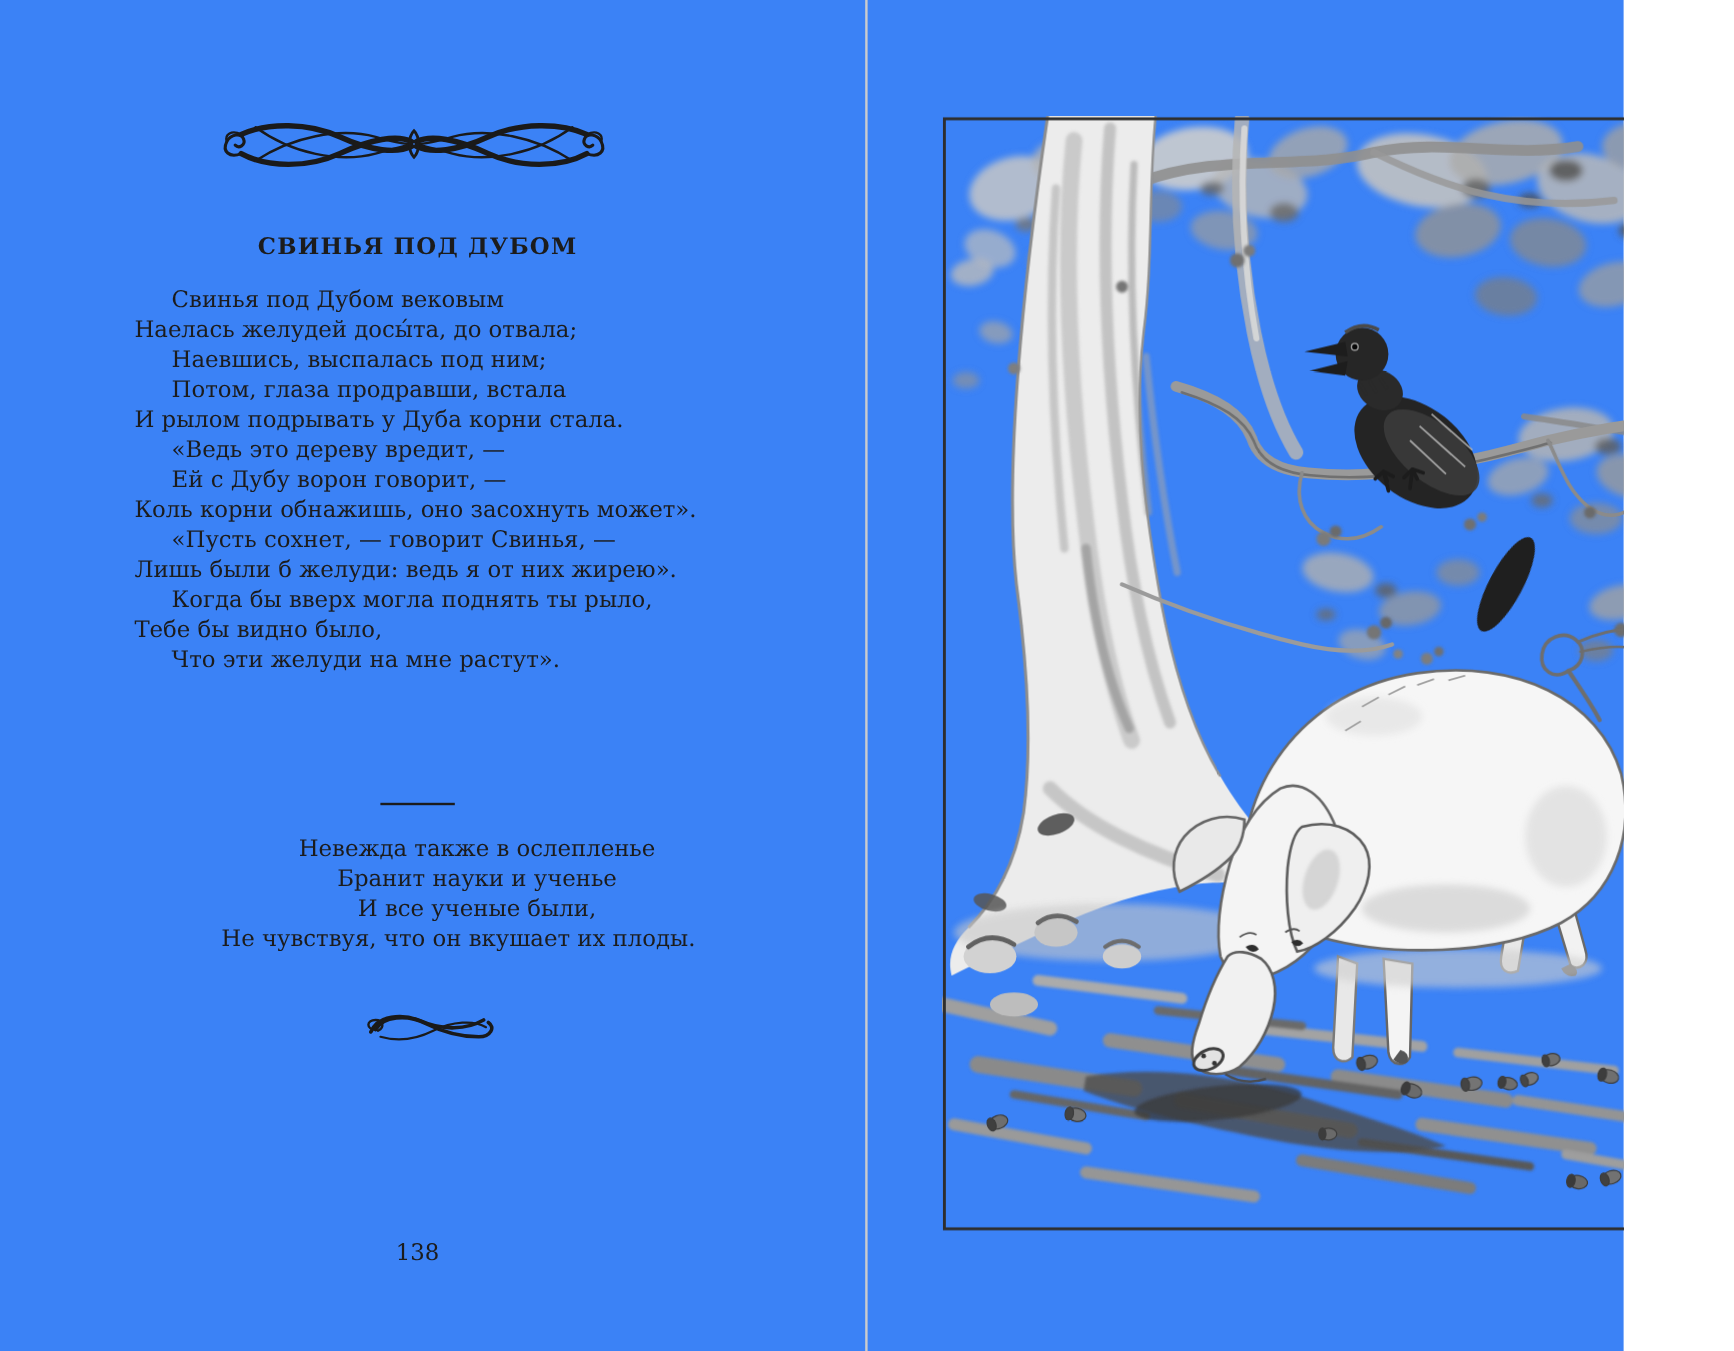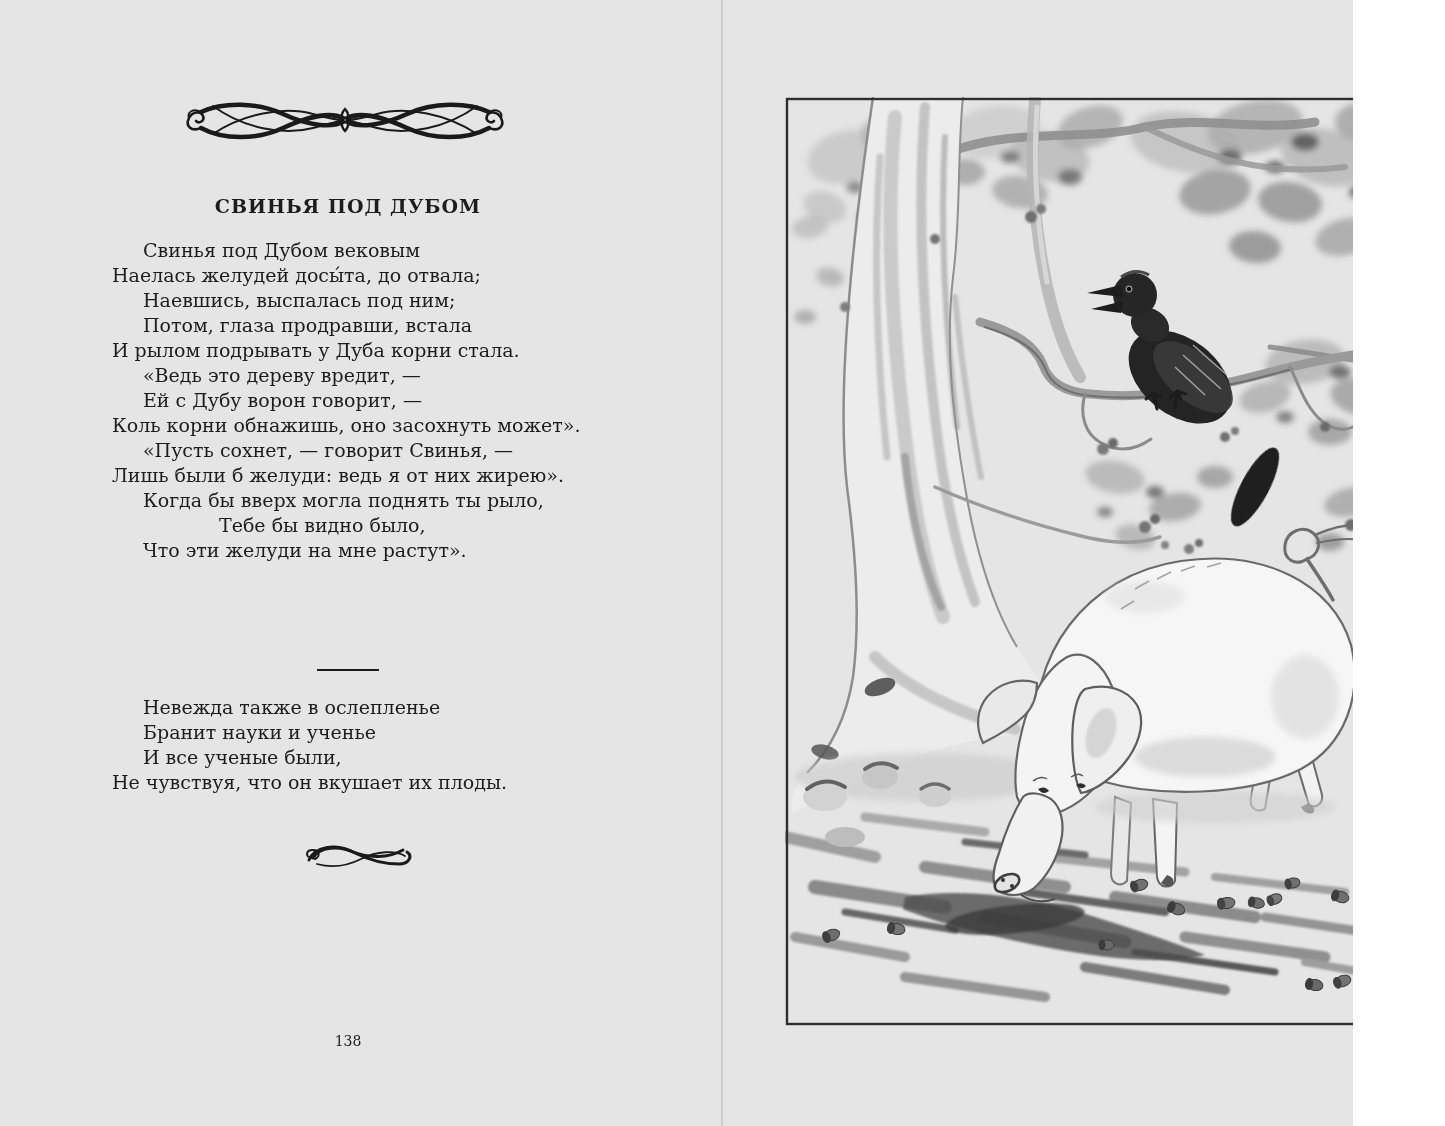--- a/index.html
+++ b/index.html
@@ -1,32 +1,32 @@
 <!DOCTYPE html>
 <html><head>
 <meta charset="utf-8">
 <style>
   html,body{margin:0;padding:0;background:#ffffff;}
-  .spread{position:relative;width:1353px;height:1126px;background:#e5e5e5;overflow:hidden;
+  .spread{position:relative;width:1353px;height:1126px;background:#3b82f6;overflow:hidden;
           font-family:"DejaVu Serif","Liberation Serif",serif;color:#1c1c1c;}
   .gutter{position:absolute;left:721px;top:0;width:2px;height:1126px;background:#cccccc;}
   
   .left-page{position:absolute;left:0;top:0;width:722px;height:1126px;}
   .top-ornament{position:absolute;left:183px;top:97px;width:324px;height:46px;}
   .fable-title{position:absolute;left:92px;top:195px;width:512px;text-align:center;
                font-weight:bold;font-size:19px;letter-spacing:1px;}
   .poem{position:absolute;left:112px;top:238px;width:540px;font-size:19px;font-weight:500;line-height:25px;}
-  .moral{position:absolute;left:112px;top:695px;width:540px;font-size:19px;font-weight:500;line-height:25px;}
+  .moral{position:absolute;left:112px;top:695px;width:540px;font-size:19px;font-weight:500;line-height:25px;text-align:center;}
   .line{white-space:nowrap;}
   .i0{margin-left:0;}
   .i1{margin-left:31px;}
-  .i2{margin-left:107px;}
+  .i2{}
   .separator{position:absolute;left:317px;top:669px;width:62px;height:2px;background:#1c1c1c;}
   .bottom-flourish{position:absolute;left:303px;top:838px;width:112px;height:34px;}
-  .page-number{position:absolute;left:92px;top:1033px;width:512px;text-align:center;font-size:14px;}
+  .page-number{position:absolute;left:92px;top:1033px;width:512px;text-align:center;font-size:19px;}
   
   .right-page{position:absolute;left:722px;top:0;width:723px;height:1126px;}
   .illustration{position:absolute;left:63px;top:97px;width:605px;height:929px;}
 </style>
 </head>
 <body>
 
 <div class="spread">
 
   <div class="left-page">

